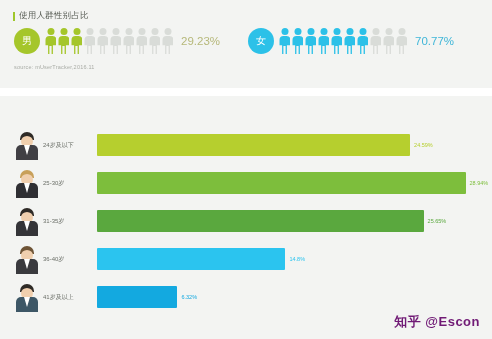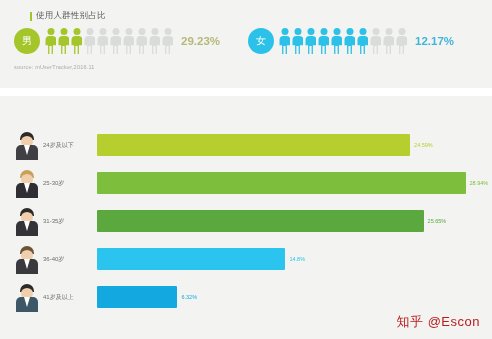--- a/index.html
+++ b/index.html
@@ -44,21 +44,21 @@
   }
   .title-bar {
     display: inline-block;
     width: 2px;
     height: 9px;
     background: #9fc72b;
     flex: none;
   }
   .title-text { display: inline-block; }
 
-  #gender-title { left: 30px; top: 10px; }
+  #gender-title { left: 13px; top: 10px; }
 
   .gender-row {
     position: absolute;
     top: 28px;
     display: flex;
     align-items: center;
   }
   #gender-male-group { left: 14px; }
   #gender-female-group { left: 248px; }
 
@@ -111,21 +111,20 @@
     clip-path: polygon(0 0, 100% 0, 100% 52%, 72% 52%, 72% 100%, 60% 100%, 60% 56%, 40% 56%, 40% 100%, 28% 100%, 28% 52%, 0 52%);
   }
   .person.male-on   { color: #a5c62b; }
   .person.female-on { color: #2cc1e8; }
   .person.off       { color: #d9dcd8; }
 
   .pct {
     font-size: 11.5px;
     margin-left: 8px;
     white-space: nowrap;
-    font-weight: bold;
   }
   .pct-male   { color: #b6b87a; }
   .pct-female { color: #3fb6d8; }
 
   .source-note {
     position: absolute;
     left: 14px;
     top: 64px;
     font-size: 5.5px;
     color: #a9aca6;
@@ -233,23 +232,24 @@
     font-size: 5.5px;
     margin-left: 4px;
     white-space: nowrap;
   }
 
   .watermark {
     position: absolute;
     right: 12px;
     bottom: 8px;
     font-size: 13px;
-    color: #b91c1c;
+    color: #701a75;
     letter-spacing: .5px;
     white-space: nowrap;
+    font-weight: bold;
   }
 </style>
 </head>
 <body>
 
 <div class="page">
 
   <div class="panel-gender">
 
     <div class="section-title" id="gender-title">
@@ -341,21 +341,21 @@
           </span>
         <span class="person off" style="color: rgb(217, 220, 216);">
             <span class="head"></span>
             <span class="body"></span>
           </span>
         <span class="person off" style="color: rgb(217, 220, 216);">
             <span class="head"></span>
             <span class="body"></span>
           </span>
       </div>
-      <div class="pct pct-female">12.17%</div>
+      <div class="pct pct-female">70.77%</div>
     </div>
 
     <div class="source-note">source: mUserTracker,2016.11</div>
   </div>
 
   <div class="panel-age">
 
 
     <div class="bars">
 

